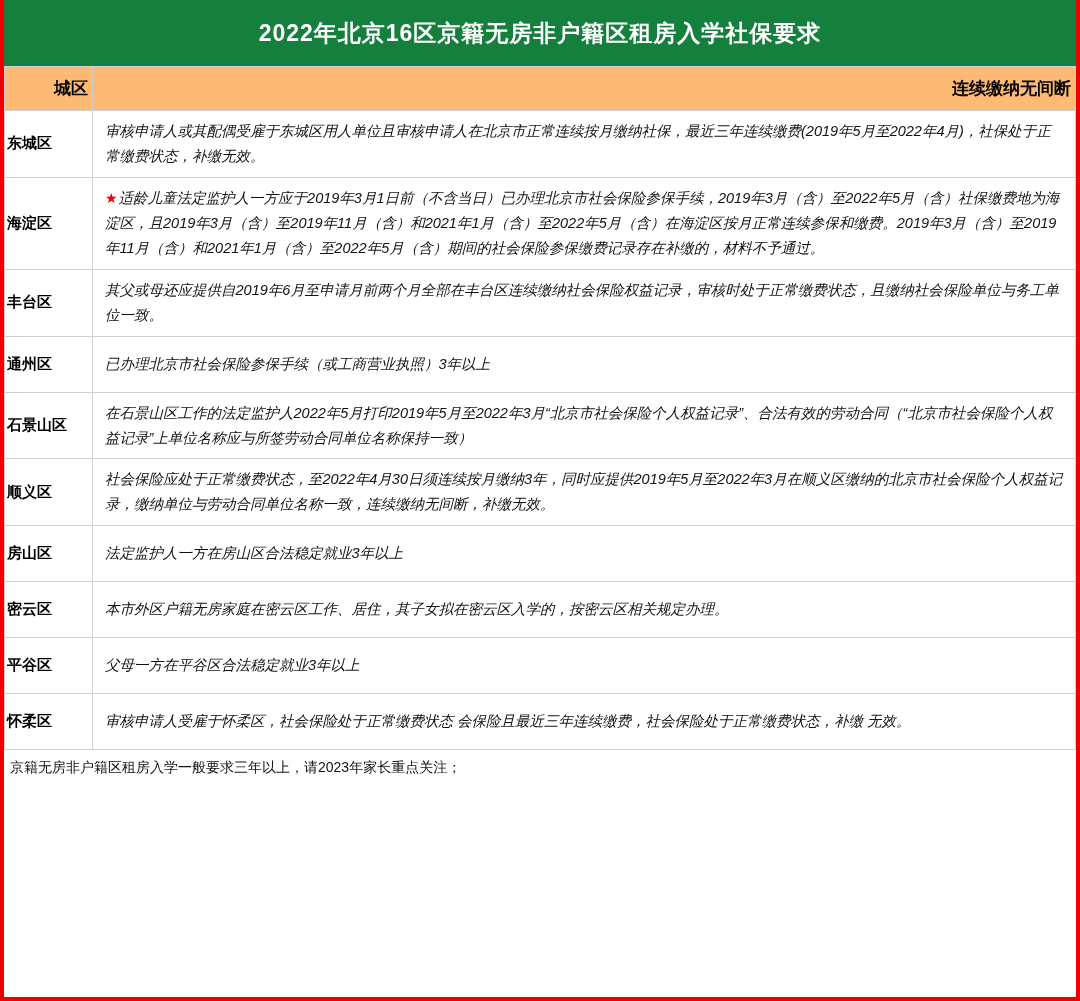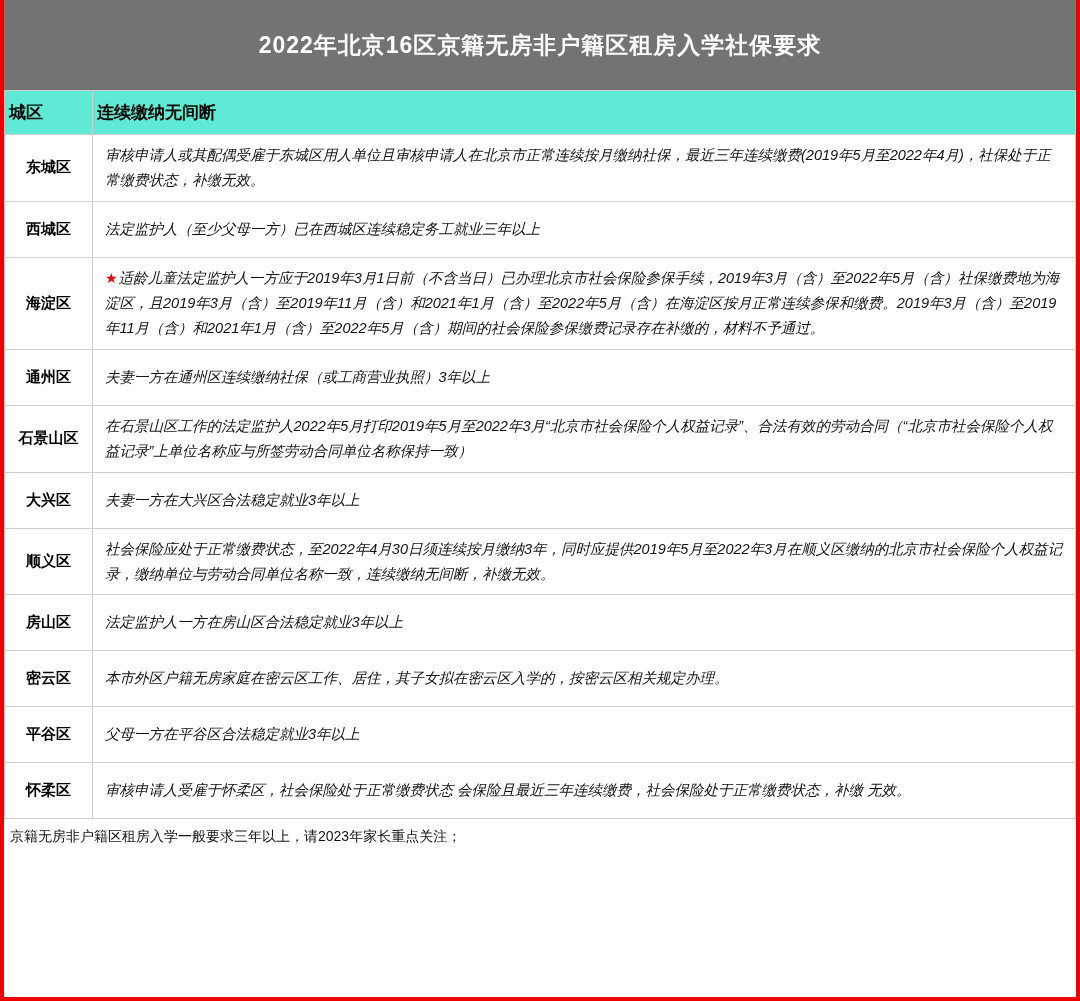--- a/index.html
+++ b/index.html
@@ -17,23 +17,23 @@
   .page {
     width: 1080px;
     height: 1001px;
     position: relative;
     box-sizing: border-box;
     border-left: 4px solid #ee0000;
     border-right: 4px solid #ee0000;
     background: #ffffff;
   }
   .title-bar {
-    background: #737373;
+    background: #15803d;
     color: #ffffff;
-    height: 90px;
+    height: 66px;
     display: flex;
     align-items: center;
     justify-content: center;
     box-sizing: border-box;
   }
   .title-text {
     font-size: 23px;
     font-weight: bold;
     letter-spacing: 1px;
     text-align: center;
@@ -48,26 +48,26 @@
     border: 1px solid #cfcfcf;
     box-sizing: border-box;
   }
   .col-district {
     width: 88px;
   }
   th.head-cell {
     font-size: 17px;
     font-weight: bold;
     padding: 10px 4px;
-    text-align: left;
-    background: #5eead4;
+    text-align: right;
+    background: #fdba74;
     color: #000000;
   }
   td.district-cell {
-    text-align: center;
+    text-align: left;
     font-size: 15px;
     font-weight: bold;
     color: #000000;
     padding: 18px 2px;
     vertical-align: middle;
   }
   td.detail-cell {
     text-align: left;
     font-size: 14.5px;
     line-height: 1.72;
@@ -118,38 +118,34 @@
         <th class="head-cell">城区</th>
         <th class="head-cell">连续缴纳无间断</th>
       </tr>
     </thead>
     <tbody id="table-body">
         <tr>
           <td class="district-cell">东城区</td>
           <td class="detail-cell"><span>审核申请人或其配偶受雇于东城区用人单位且审核申请人在北京市正常连续按月缴纳社保，最近三年连续缴费(2019年5月至2022年4月)，社保处于正常缴费状态，补缴无效。</span></td>
         </tr>
         <tr>
-          <td class="district-cell">西城区</td>
-          <td class="detail-cell"><span>法定监护人（至少父母一方）已在西城区连续稳定务工就业三年以上</span></td>
-        </tr>
-        <tr>
           <td class="district-cell">海淀区</td>
           <td class="detail-cell"><span class="star">★</span><span>适龄儿童法定监护人一方应于2019年3月1日前（不含当日）已办理北京市社会保险参保手续，2019年3月（含）至2022年5月（含）社保缴费地为海淀区，且2019年3月（含）至2019年11月（含）和2021年1月（含）至2022年5月（含）在海淀区按月正常连续参保和缴费。2019年3月（含）至2019年11月（含）和2021年1月（含）至2022年5月（含）期间的社会保险参保缴费记录存在补缴的，材料不予通过。</span></td>
         </tr>
         <tr>
+          <td class="district-cell">丰台区</td>
+          <td class="detail-cell"><span>其父或母还应提供自2019年6月至申请月前两个月全部在丰台区连续缴纳社会保险权益记录，审核时处于正常缴费状态，且缴纳社会保险单位与务工单位一致。</span></td>
+        </tr>
+        <tr>
           <td class="district-cell">通州区</td>
-          <td class="detail-cell"><span>夫妻一方在通州区连续缴纳社保（或工商营业执照）3年以上</span></td>
+          <td class="detail-cell"><span>已办理北京市社会保险参保手续（或工商营业执照）3年以上</span></td>
         </tr>
         <tr>
           <td class="district-cell">石景山区</td>
           <td class="detail-cell"><span>在石景山区工作的法定监护人2022年5月打印2019年5月至2022年3月“北京市社会保险个人权益记录”、合法有效的劳动合同（“北京市社会保险个人权益记录”上单位名称应与所签劳动合同单位名称保持一致）</span></td>
-        </tr>
-        <tr>
-          <td class="district-cell">大兴区</td>
-          <td class="detail-cell"><span>夫妻一方在大兴区合法稳定就业3年以上</span></td>
         </tr>
         <tr>
           <td class="district-cell">顺义区</td>
           <td class="detail-cell"><span>社会保险应处于正常缴费状态，至2022年4月30日须连续按月缴纳3年，同时应提供2019年5月至2022年3月在顺义区缴纳的北京市社会保险个人权益记录，缴纳单位与劳动合同单位名称一致，连续缴纳无间断，补缴无效。</span></td>
         </tr>
         <tr>
           <td class="district-cell">房山区</td>
           <td class="detail-cell"><span>法定监护人一方在房山区合法稳定就业3年以上</span></td>
         </tr>
         <tr>

